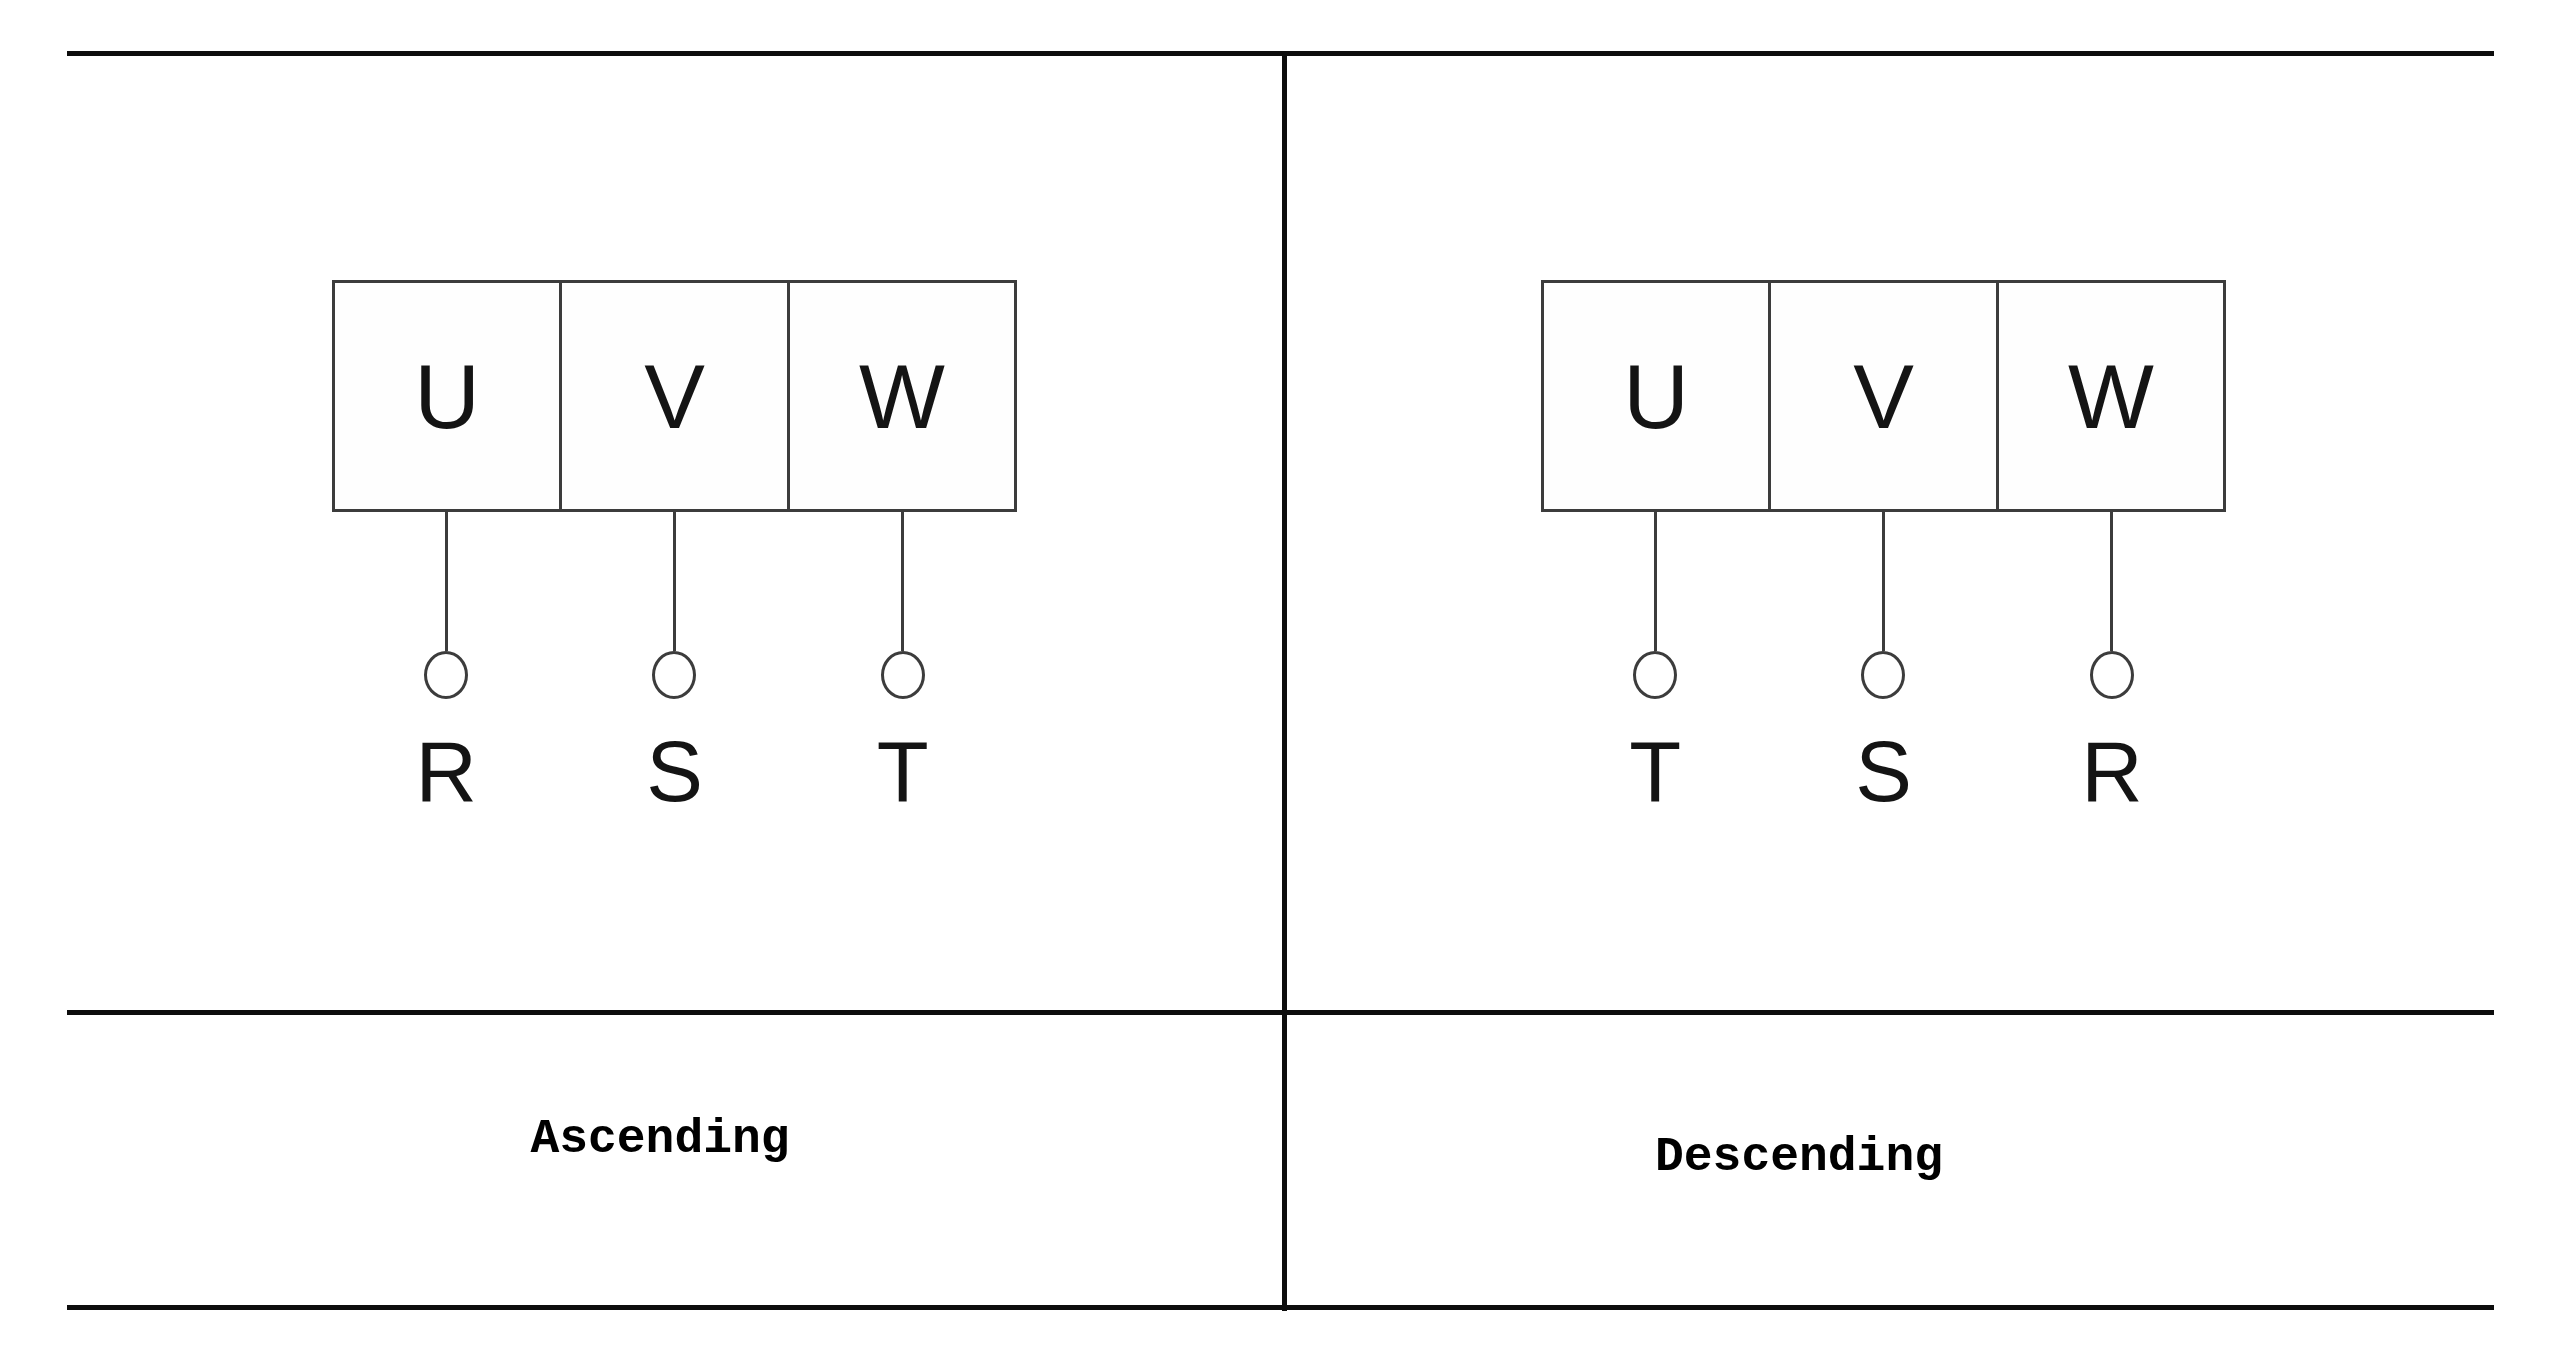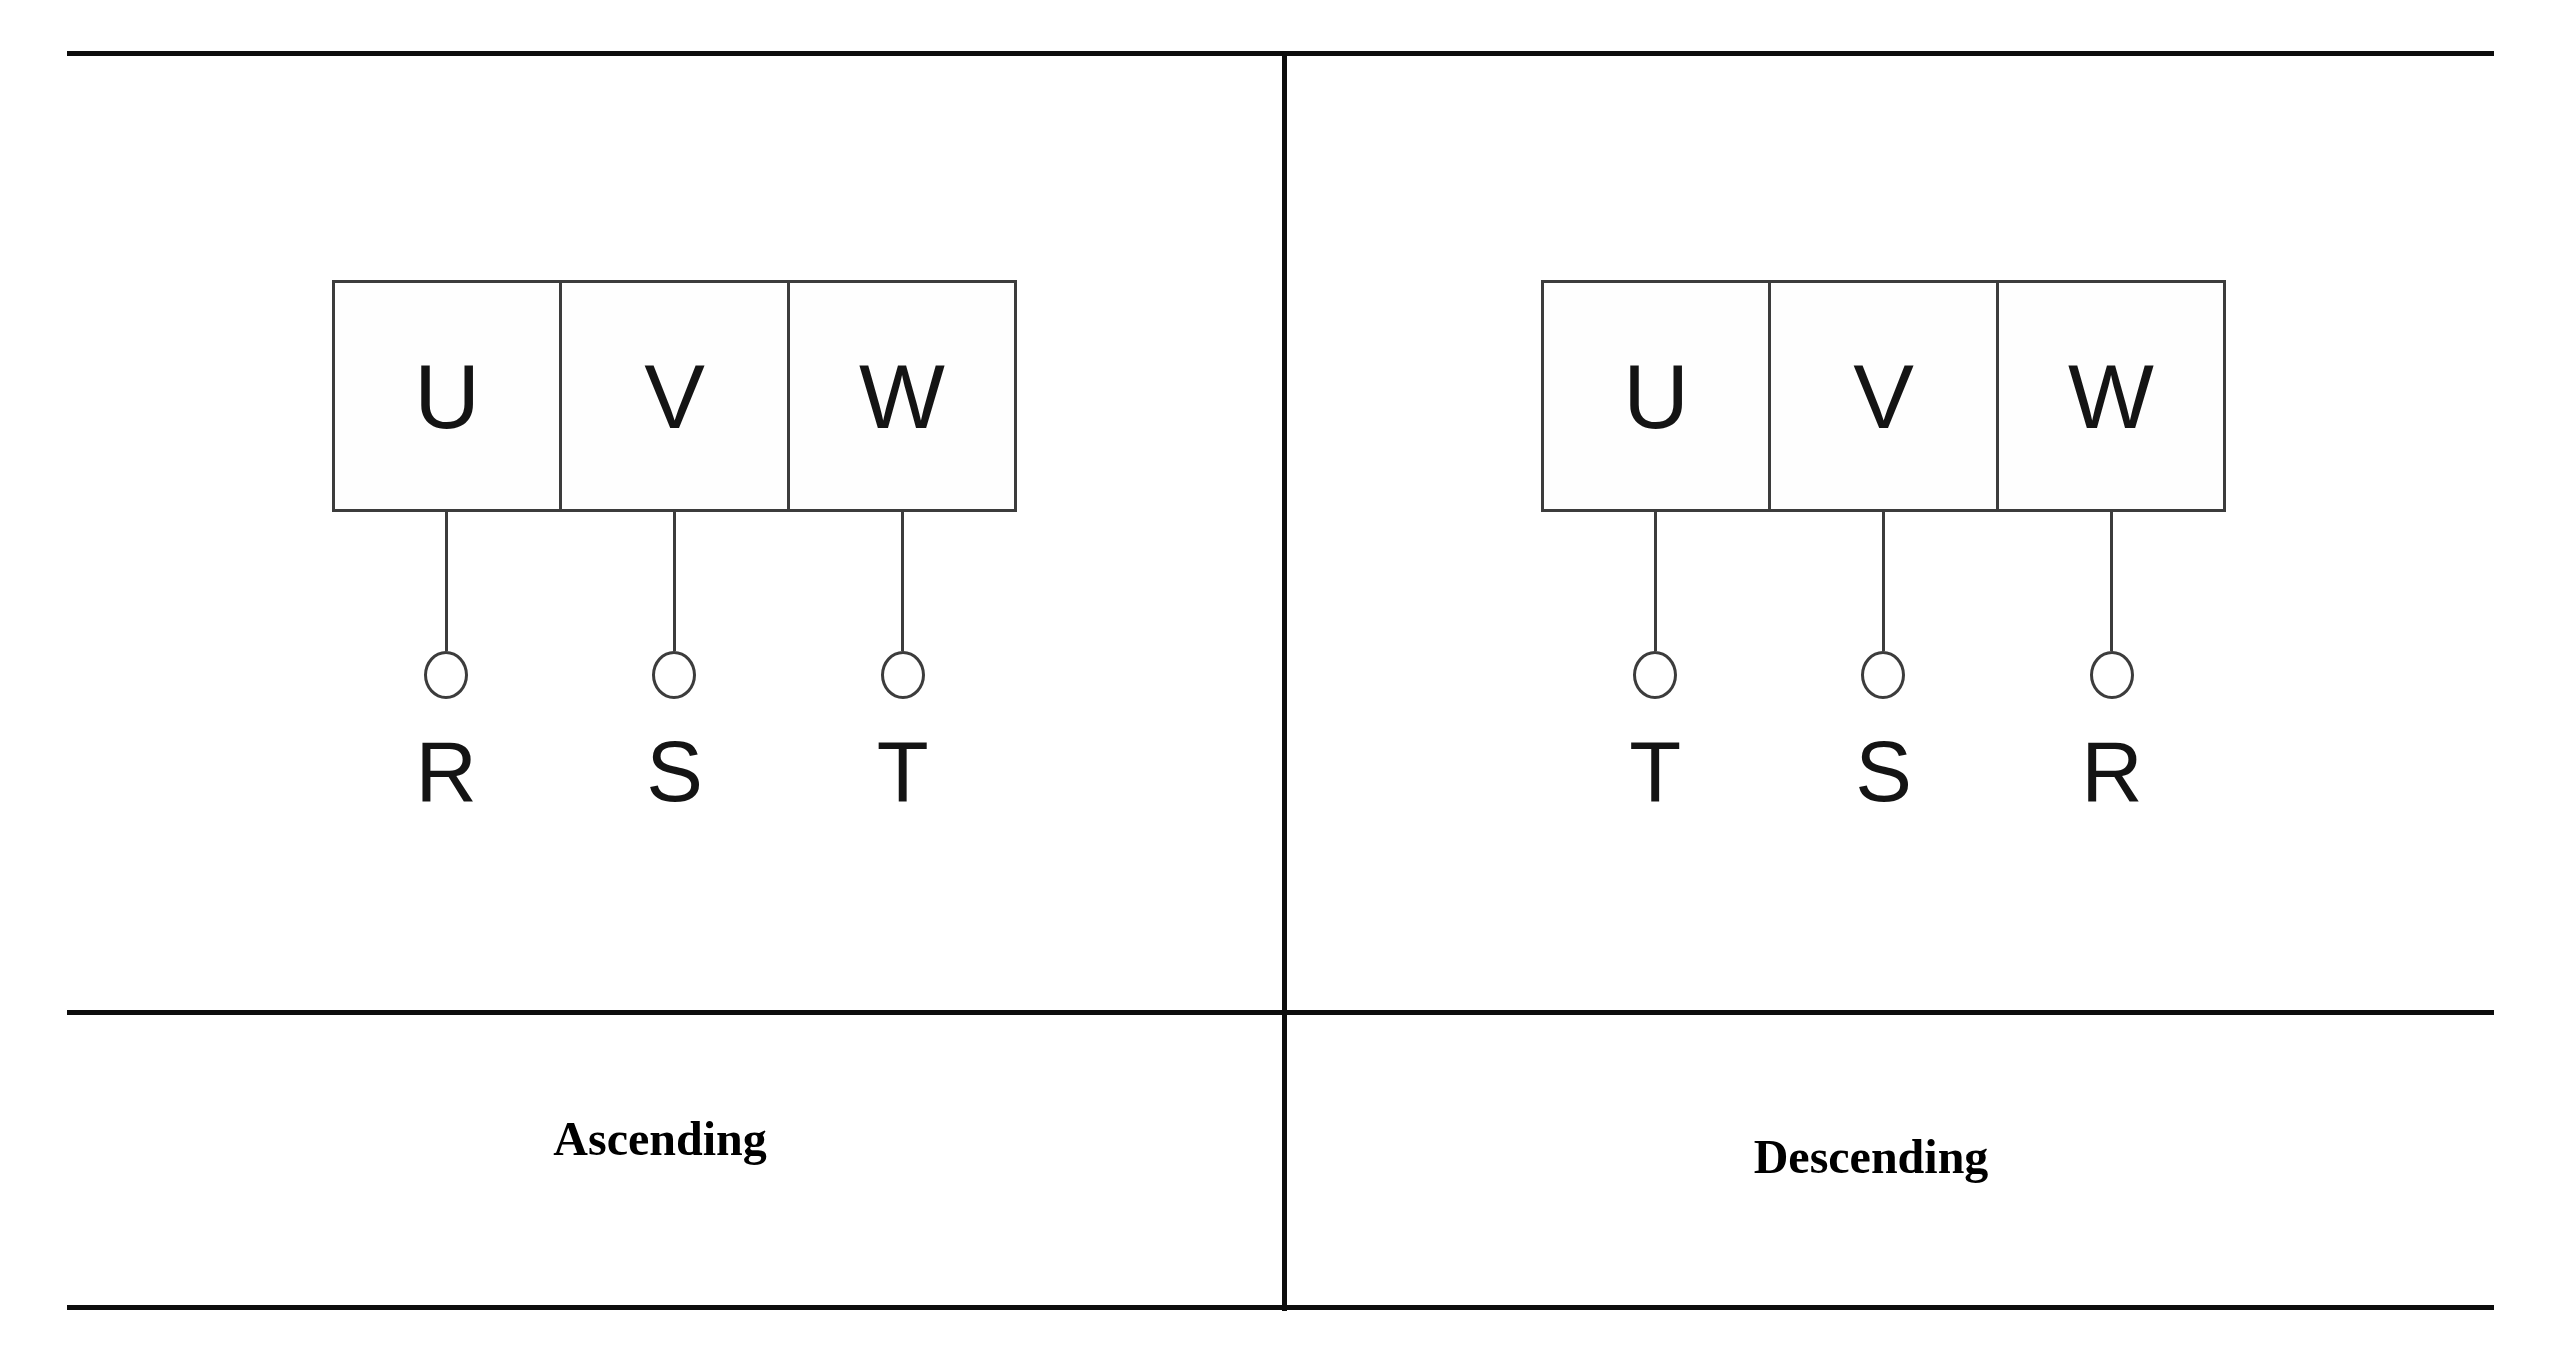--- a/index.html
+++ b/index.html
@@ -130,24 +130,24 @@
   
   .caption-zone {
     position: absolute;
     top: 1015px;
     height: 291px;
     display: flex;
     align-items: center;
     justify-content: center;
   }
   #caption-zone-ascending  { left: 67px;   width: 1214px; }
-  #caption-zone-descending { left: 1287px; width: 1208px; }
+  #caption-zone-descending { left: 1215px; width: 1208px; }
 
   .caption-text {
-    font-family: Liberation Serif, serif;
+    font-family: Liberation Mono, monospace;
     font-size: 48px;
     font-weight: bold;
     color: #000000;
     line-height: 1;
     user-select: none;
   }
   #caption-zone-ascending  .caption-text { transform: translate(-14px, -22px); }
   #caption-zone-descending .caption-text { transform: translate(-20px, -4px); }
 
   

